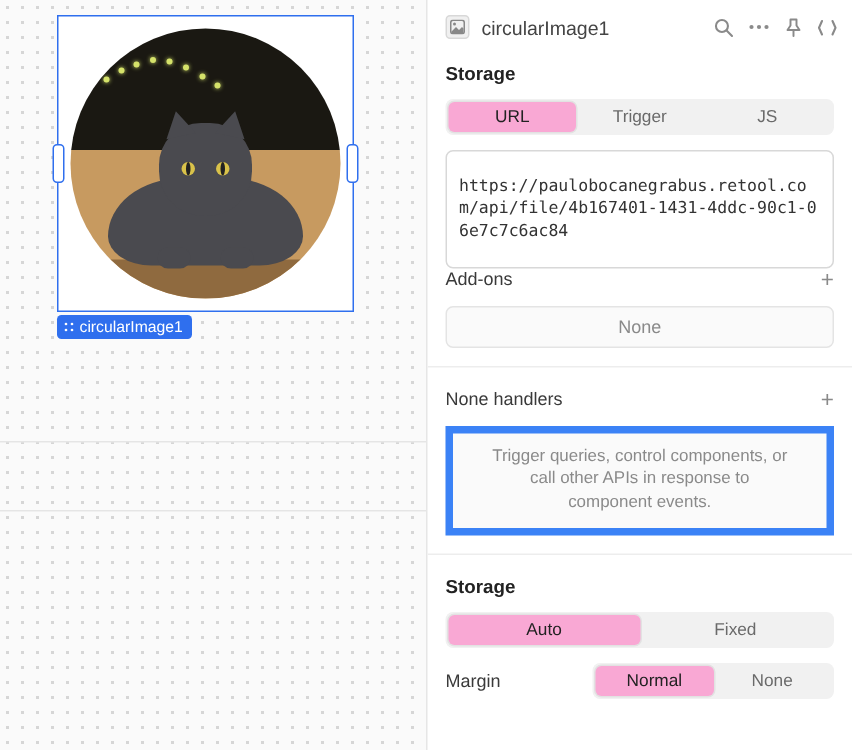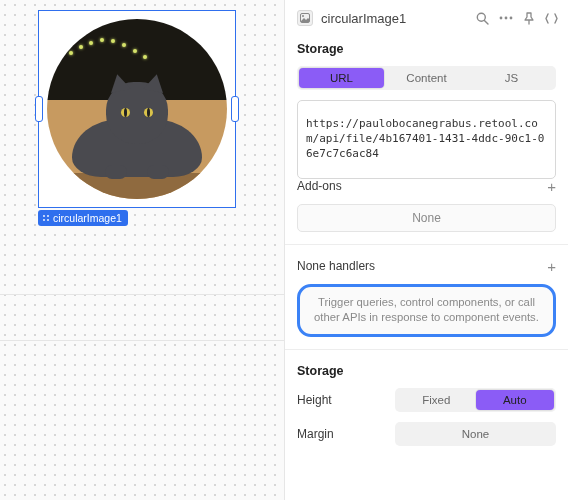--- a/index.html
+++ b/index.html
@@ -151,21 +151,21 @@
       font-size: 11.5px;
     }
     .segmented .seg {
       flex: 1; text-align: center;
       padding: 4px 0;
       border-radius: 4px;
       color: #6a6a6a;
       cursor: pointer;
     }
     .segmented .seg.active {
-      background: #8b5cf6;
+      background: #f9a8d4;
       color: #222;
       box-shadow: 0 0 0 1px #e2e2e2;
     }
     .text-input {
       width: 100%;
       border: 1px solid #d8d8d8;
       border-radius: 5px;
       padding: 16px 8px;
       font-family: ui-monospace, Menlo, monospace;
       font-size: 11px;
@@ -187,23 +187,23 @@
       text-align: center;
       color: #8a8a8a;
       border: 1px solid #e4e4e4;
       border-radius: 5px;
       padding: 6px 0;
       font-size: 12px;
       background: #fafafa;
     }
     .hint-box {
       color: #8a8a8a;
-      border: 3px solid #3b82f6;
-      border-radius: 14px;
-      padding: 8px 10px;
+      border: 5px solid #3b82f6;
+      border-radius: 0;
+      padding: 8px 26px;
       font-size: 11.3px;
       background: #fafafa;
       line-height: 1.4;
       text-align: center;
     }
     svg { display:block; }
   </style>
 </head>
 <body>
 
@@ -286,21 +286,21 @@
         </span>
     </div>
   </div>
 
   <div class="section">
     <div class="section-title">Storage</div>
 
     <div class="row">
       <div class="segmented">
         <div class="seg active">URL</div>
-        <div class="seg">Content</div>
+        <div class="seg">Trigger</div>
         <div class="seg">JS</div>
       </div>
     </div>
 
     <div class="text-input">https://paulobocanegrabus.retool.com/api/file/4b167401-1431-4ddc-90c1-06e7c7c6ac84</div>
 
 
     <div class="row">
       <div class="row-label with-plus">
         <span>Add-ons</span>
@@ -317,28 +317,28 @@
         <span class="plus-btn">+</span>
       </div>
     </div>
     <div class="hint-box">Trigger queries, control components, or call other APIs in response to component events.</div>
   </div>
 
   <div class="section">
     <div class="section-title">Storage</div>
 
     <div class="row">
-      <div class="row-label">Height</div>
       <div class="segmented">
+        <div class="seg active">Auto</div>
         <div class="seg">Fixed</div>
-        <div class="seg active">Auto</div>
       </div>
     </div>
 
     <div class="row" style="margin-bottom:2px">
       <div class="row-label">Margin</div>
       <div class="segmented">
+        <div class="seg active">Normal</div>
         <div class="seg">None</div>
       </div>
     </div>
   </div>
 
 </div>
 
 </body></html>

